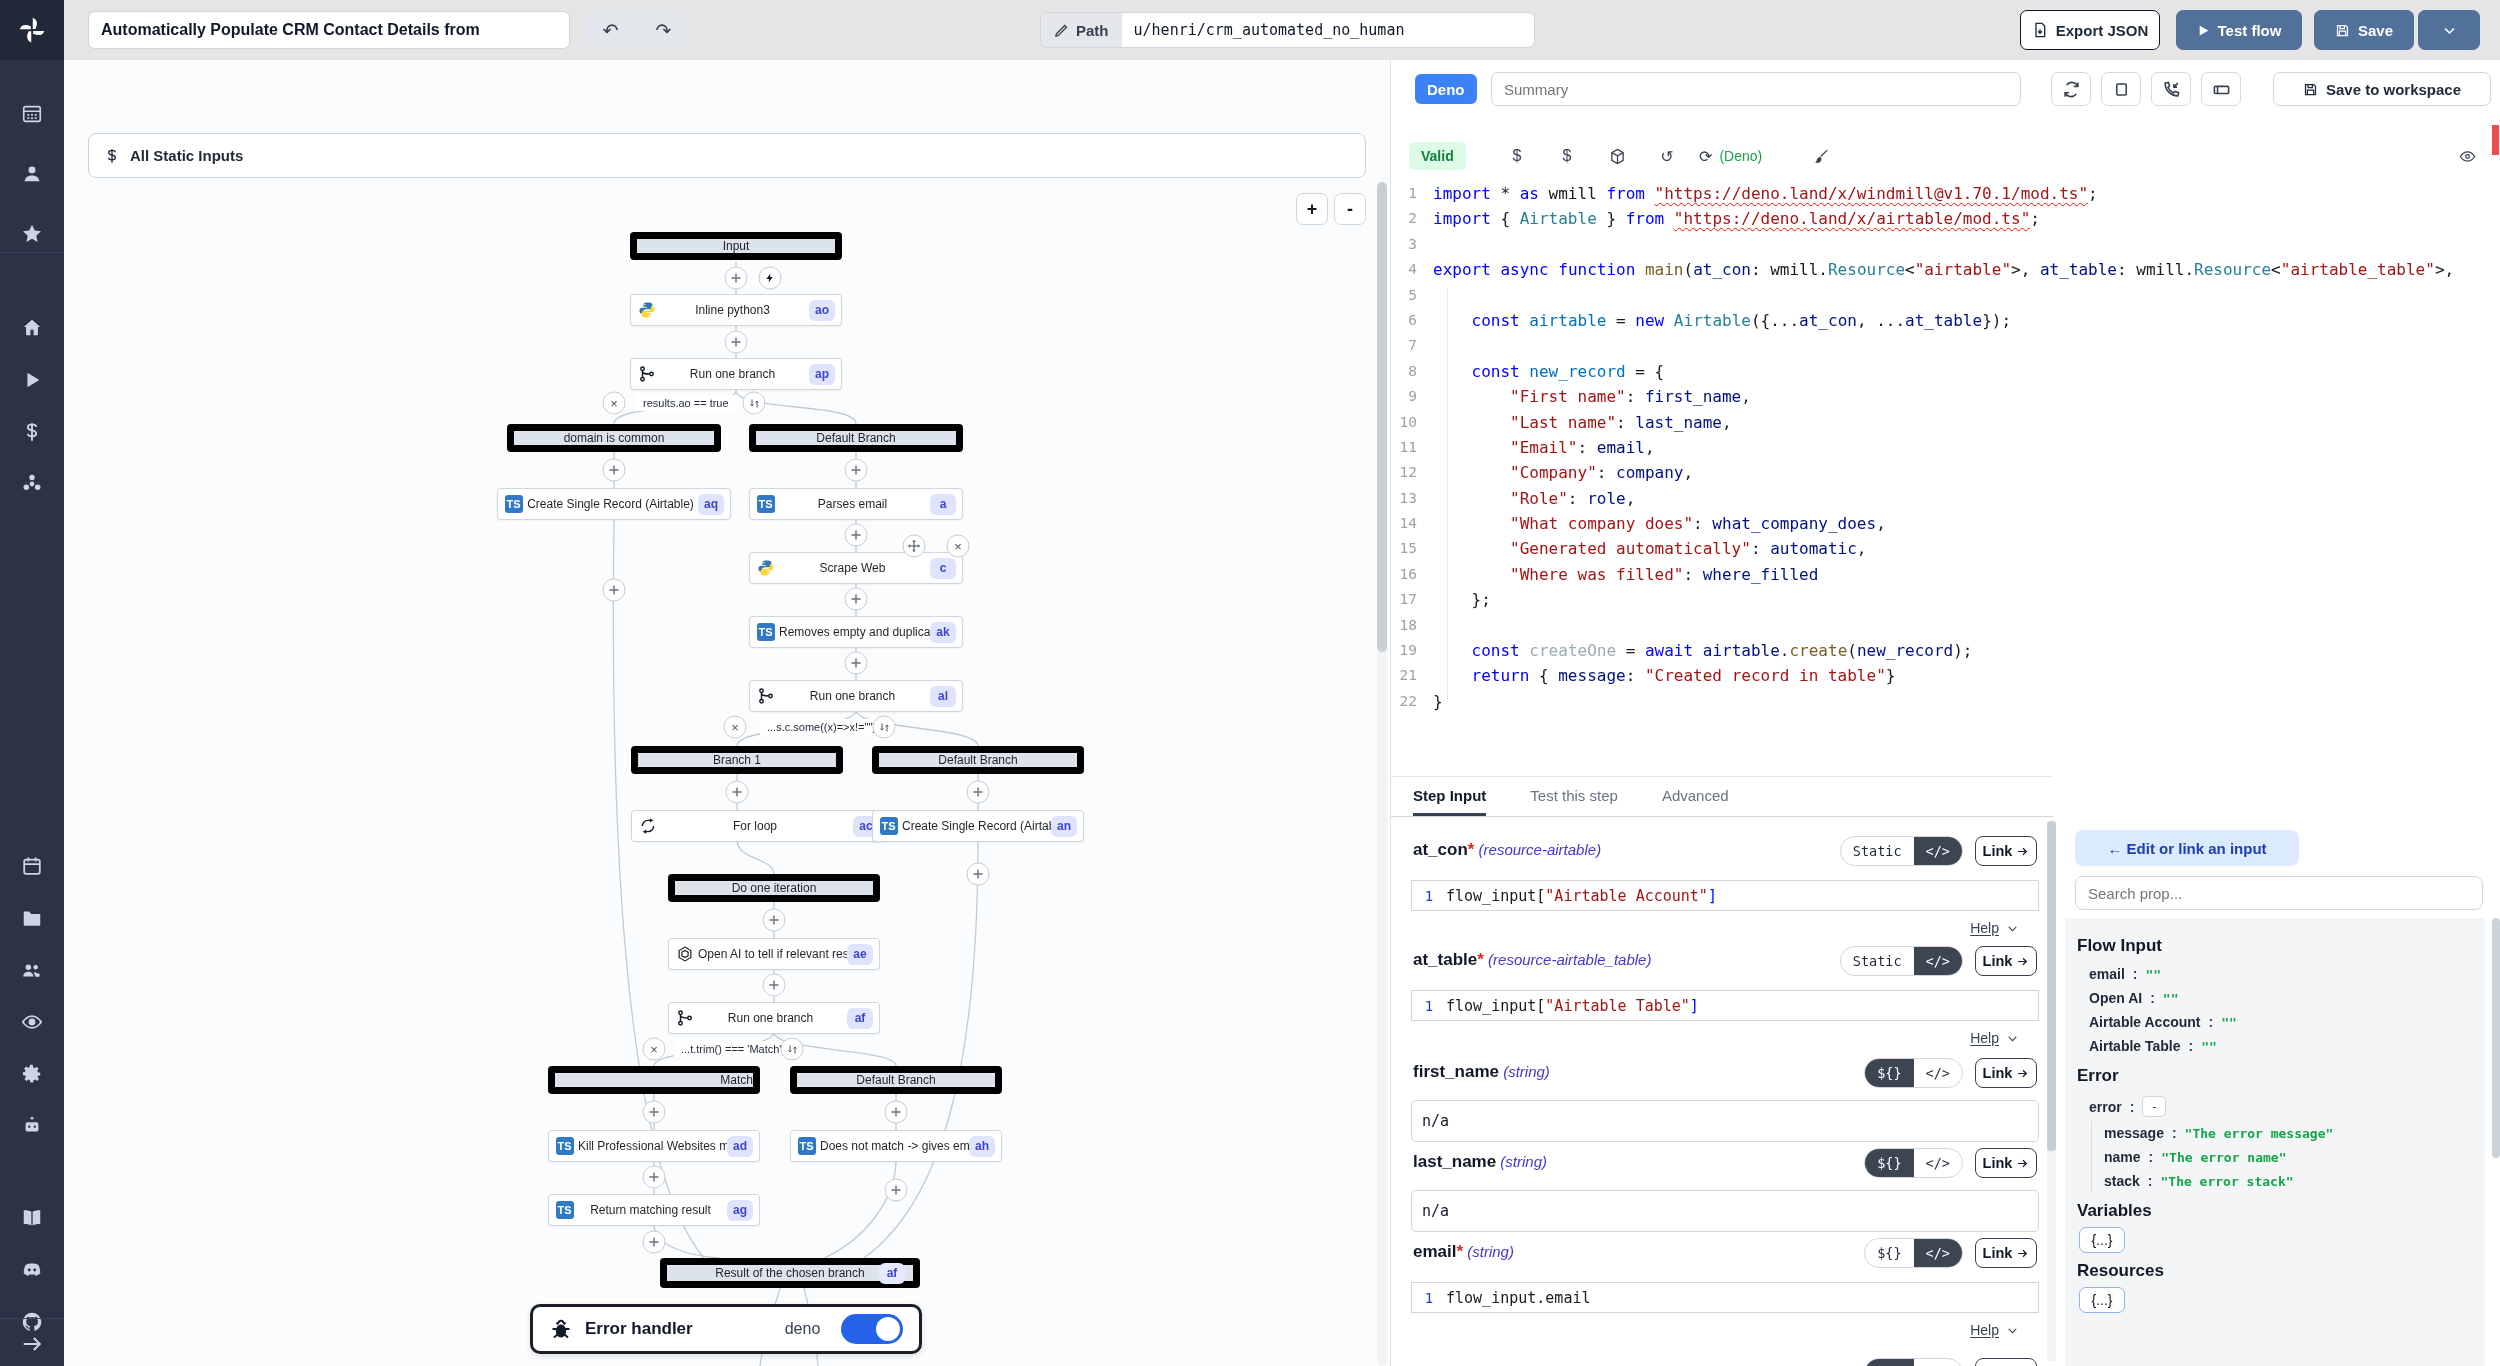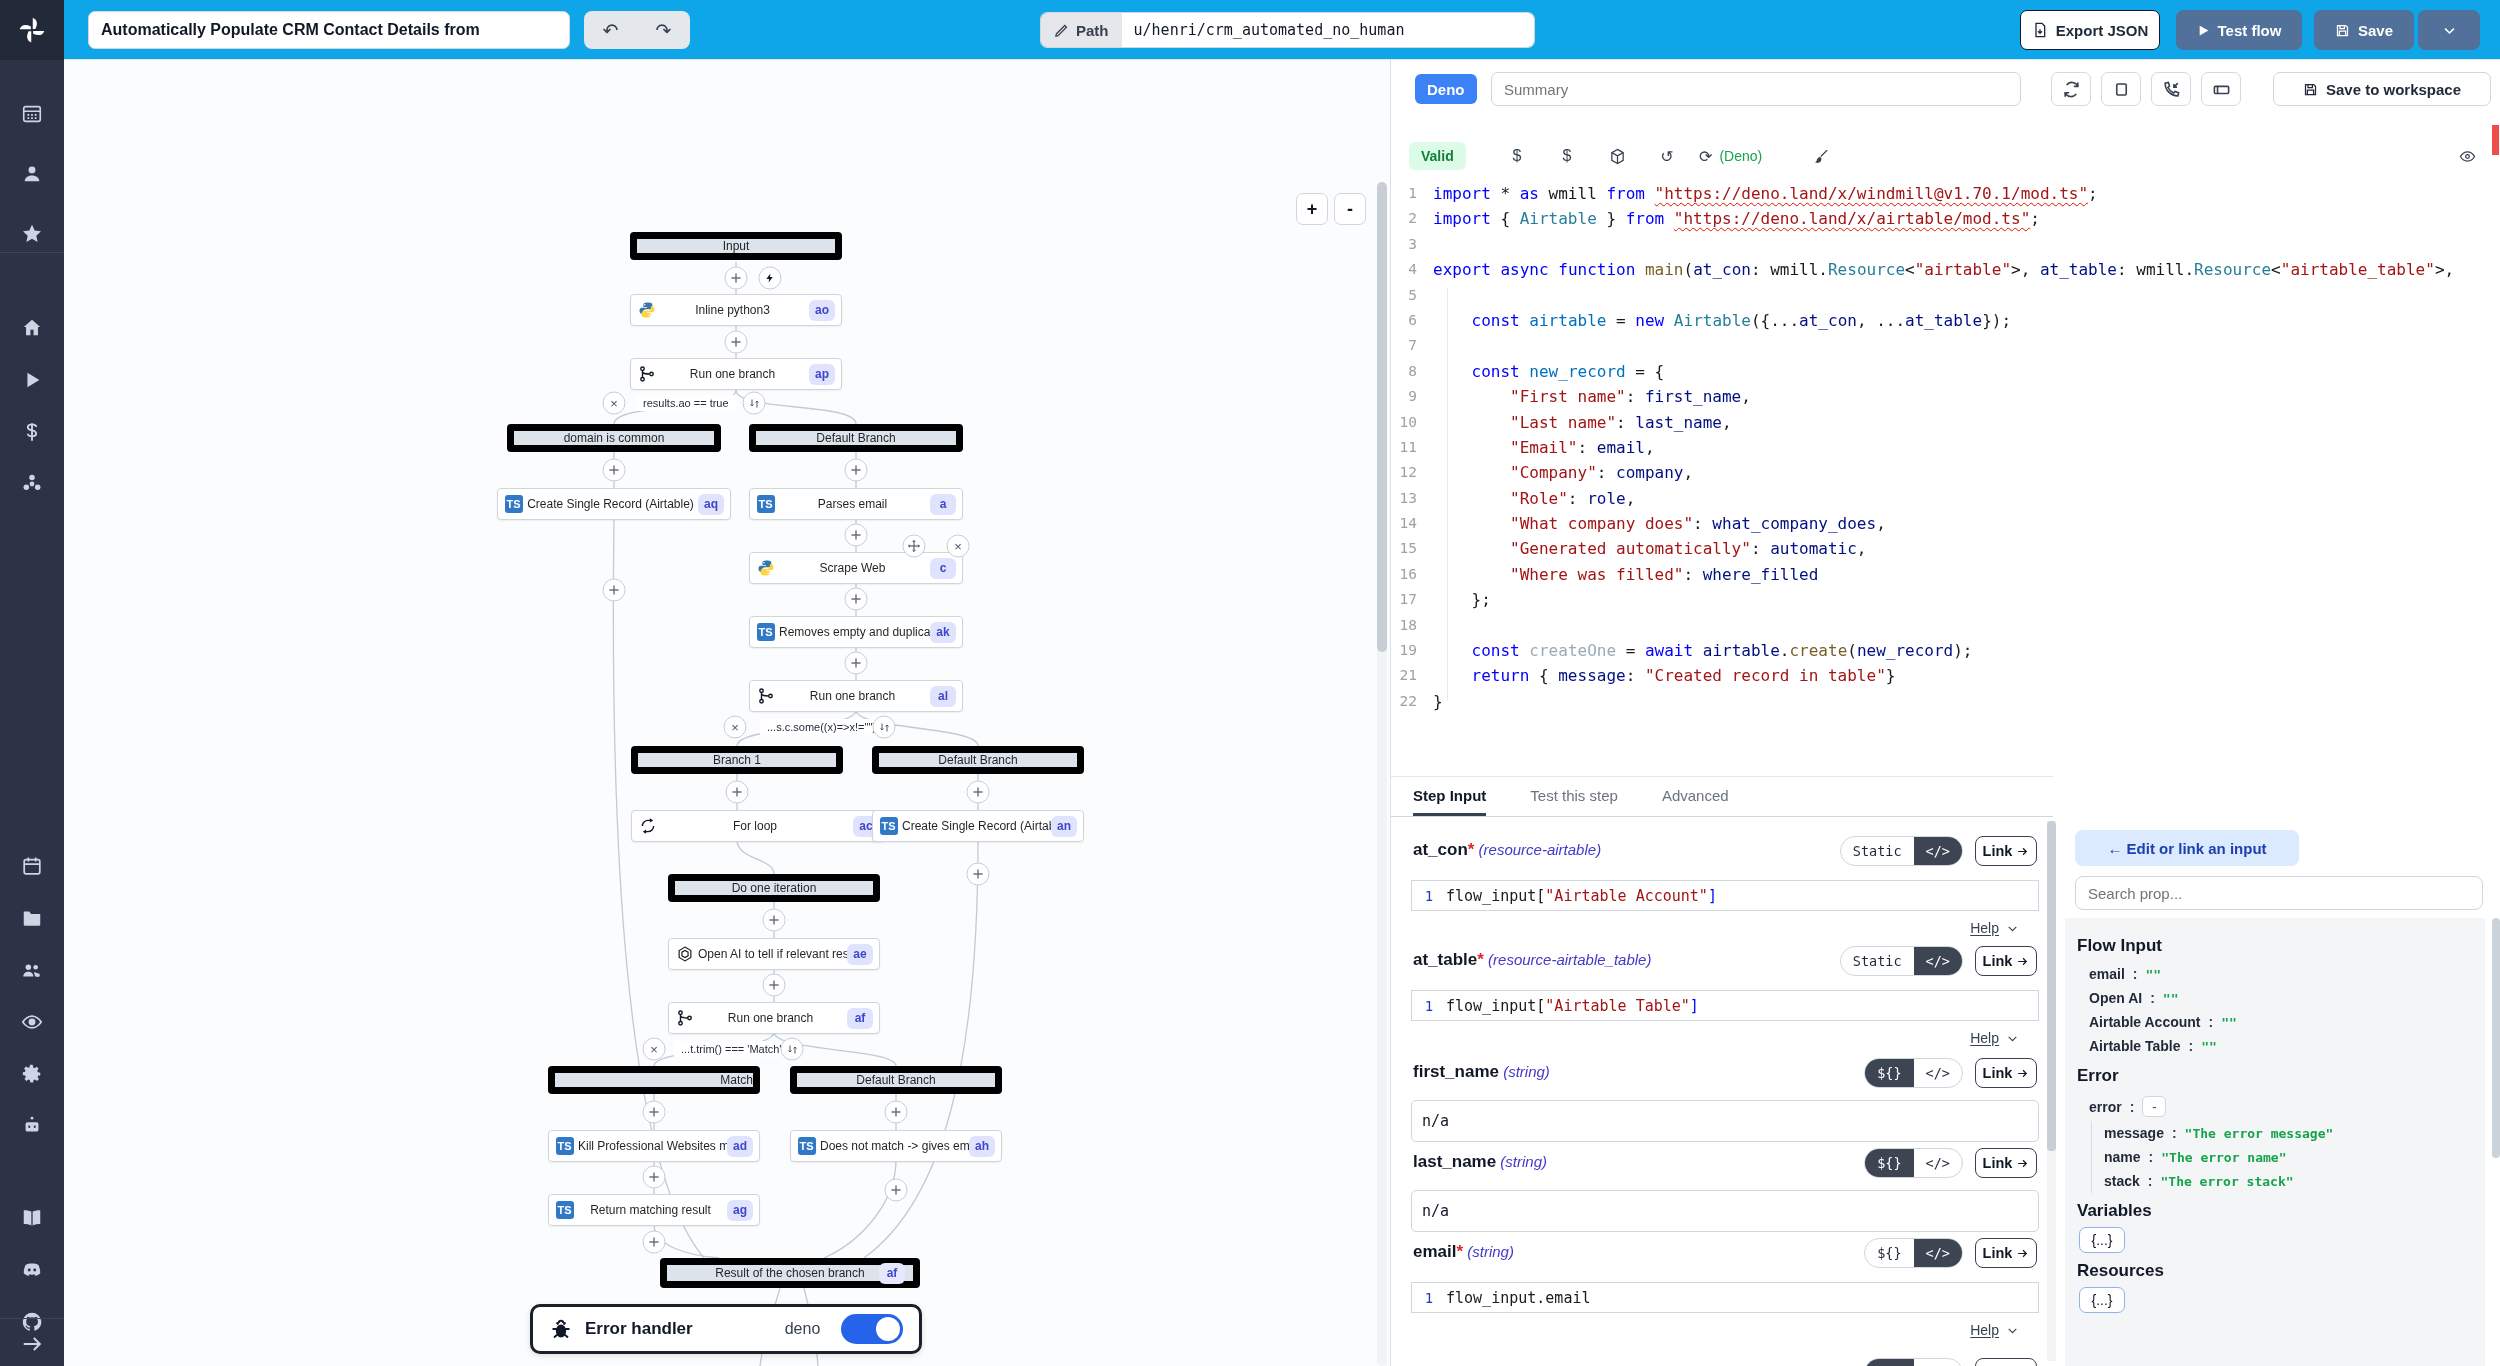--- a/index.html
+++ b/index.html
@@ -10,21 +10,21 @@
   .mono{font-family:"DejaVu Sans Mono",monospace}
 
   
   #rail{left:0;top:0;width:64px;height:1366px;background:#2c3347;z-index:30}
   #rail .logo{left:0;top:0;width:64px;height:60px;background:#222938;display:flex;align-items:center;justify-content:center}
   .rail-ic{left:14px;width:36px;height:36px;display:flex;align-items:center;justify-content:center;color:#cdd5e3;cursor:pointer;border-radius:6px}
   .rail-ic svg{width:22px;height:22px}
   .rail-div{left:0;width:64px;height:1px;background:#3c455c}
 
   
-  #topbar{left:64px;top:0;width:2436px;height:60px;background:#0ea5e9;border-bottom:1px solid #e2e6ea;z-index:20}
+  #topbar{left:64px;top:0;width:2436px;height:60px;background:#e5e5e5;border-bottom:1px solid #e2e6ea;z-index:20}
   #title-input{left:24px;top:11px;width:482px;height:38px;border:1px solid #cfd6dd;border-radius:7px;font-weight:bold;font-size:16px;padding:0 12px;color:#111827;font-family:"Liberation Sans",sans-serif}
   #undo-redo{left:520px;top:11px;width:106px;height:38px;background:#e4e7eb;border-radius:8px;display:flex;align-items:center;justify-content:space-around}
   #undo-redo span{font-size:19px;color:#374151;cursor:pointer;line-height:1}
   #path-group{left:976px;top:12px;height:36px;display:flex;border:1px solid #cfd6dd;border-radius:7px;overflow:hidden}
   #path-chip{background:#e5e7eb;display:flex;align-items:center;gap:7px;padding:0 13px;font-size:15px;font-weight:bold;color:#374151}
   #path-input{width:412px;border:0;padding:0 12px;font-size:15px;color:#111827;outline:none}
   .tb-btn{top:10px;height:40px;border-radius:7px;display:flex;align-items:center;justify-content:center;gap:8px;font-size:15px;font-weight:bold;cursor:pointer}
   .tb-light{background:#fff;border:1px solid #0f172a;color:#1f2937}
   .tb-blue{background:#51719b;border:1px solid #51719b;color:#fff}
 
@@ -259,20 +259,26 @@
       <span>Save</span>
     </div>
     <div class="tb-btn tb-blue abs" style="left:2354px;width:62px">
       <svg width="15" height="15" viewBox="0 0 24 24" fill="none" stroke="#fff" stroke-width="2.4">
           <path d="M5 9l7 7 7-7"></path>
         </svg>
     </div>
   </div>
 
   <div id="flow" class="abs">
+    <div class="wide-box abs" style="top:73px">
+      <svg width="16" height="16" viewBox="0 0 24 24" fill="none" stroke="#1f2937" stroke-width="2">
+          <path d="M12 2v20M17 6.5C17 4.6 14.8 3.5 12 3.5S7 4.6 7 6.8 9 10 12 10.5s5 1.7 5 3.9-2.2 3.4-5 3.4-5-1.1-5-3"></path>
+        </svg>
+      <span>All Static Inputs</span>
+    </div>
     <div class="zoom-btn abs" style="left:1232px;top:133px">+</div>
     <div class="zoom-btn abs" style="left:1270px;top:133px">-</div>
 
     <svg id="graph-svg" class="abs" viewBox="0 0 1326 1306">
         <path d="M672,202 V234" fill="none" stroke="#c2cad2" stroke-width="1.3"></path>
         <path d="M672,266 V298" fill="none" stroke="#c2cad2" stroke-width="1.3"></path>
         <path d="M672,330 C672,352 550,342 550,364" fill="none" stroke="#c2cad2" stroke-width="1.3"></path>
         <path d="M672,330 C672,352 792,342 792,364" fill="none" stroke="#c2cad2" stroke-width="1.3"></path>
         <path d="M550,392 V428" fill="none" stroke="#c2cad2" stroke-width="1.3"></path>
         <path d="M550,458 C546,760 558,1100 640,1198" fill="none" stroke="#c2cad2" stroke-width="1.3"></path>

